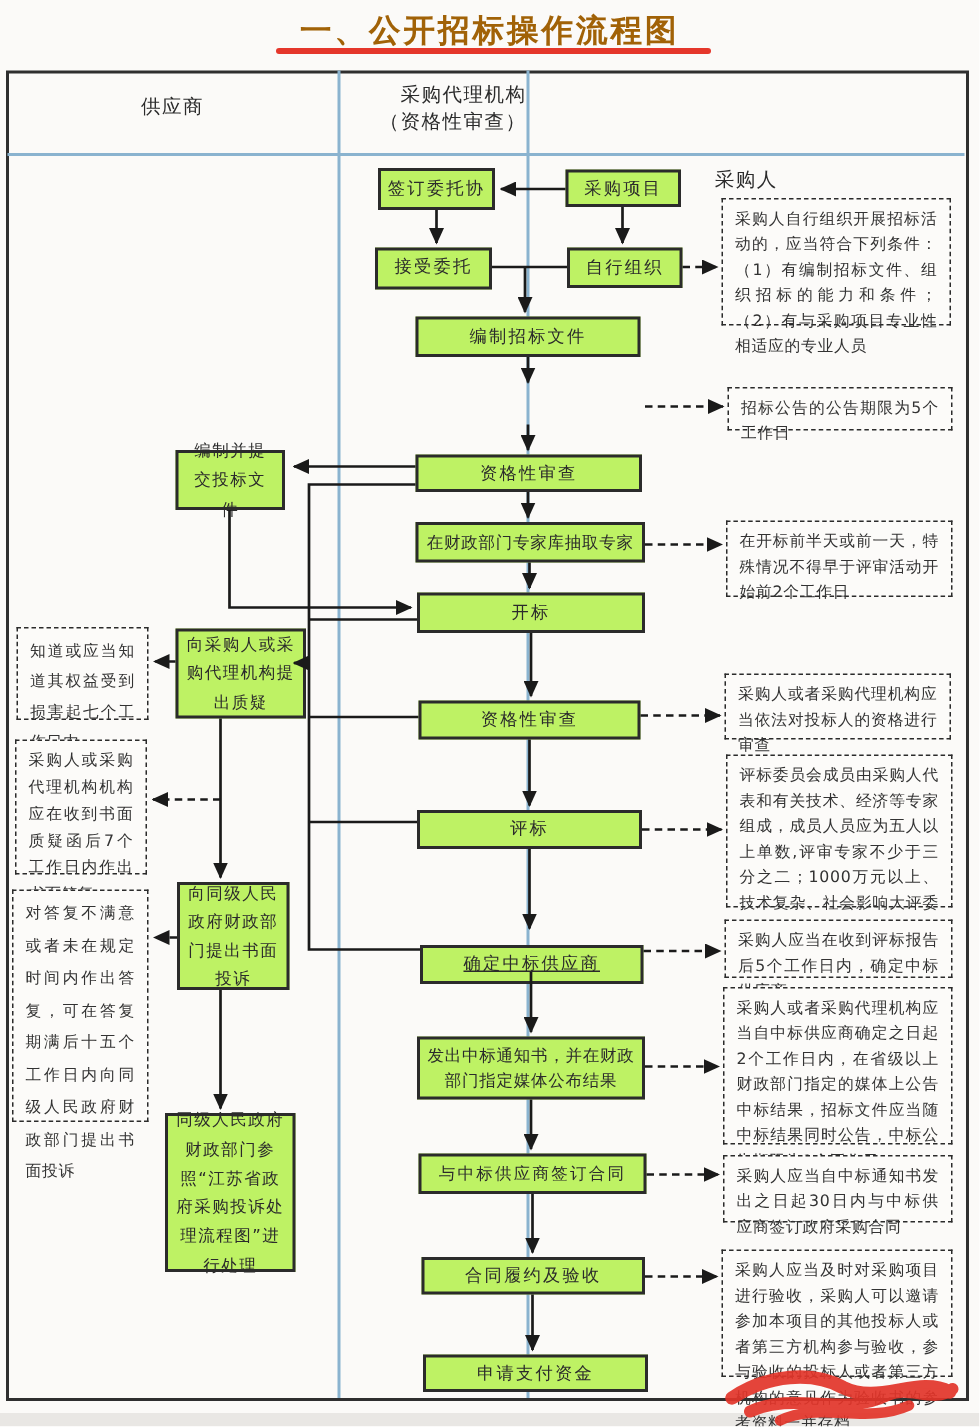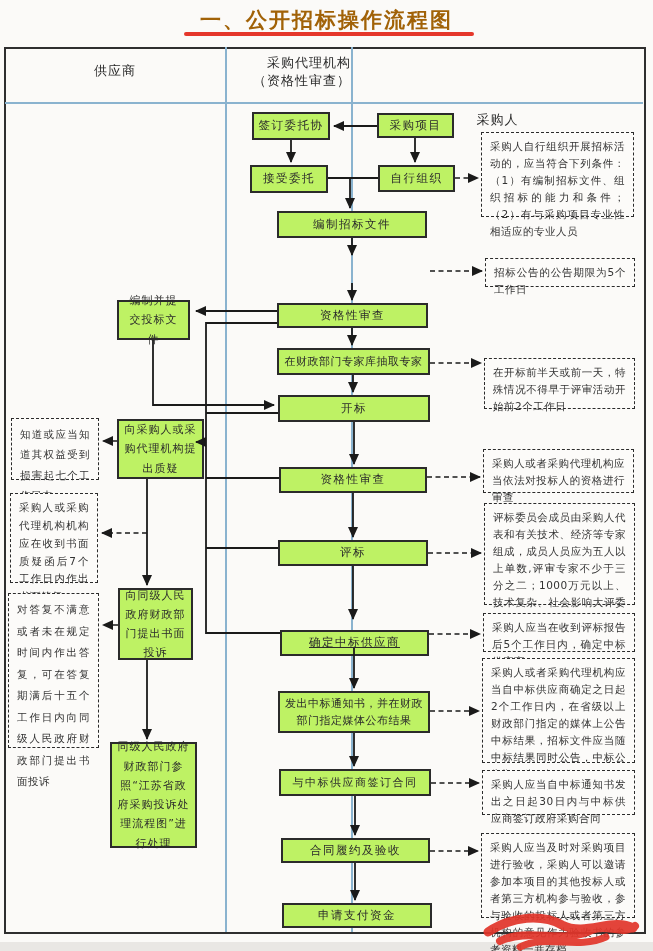--- a/index.html
+++ b/index.html
@@ -76,21 +76,21 @@
   <div class="box lbox" style="left:117px;top:419px;width:87px;height:60px;">向采购人或采购代理机构提出质疑</div>
   <div class="box lbox" style="left:118px;top:588px;width:75px;height:72px;">向同级人民政府财政部门提出书面投诉</div>
   <div class="box lbox" style="left:110px;top:742px;width:87px;height:106px;">同级人民政府财政部门参照“江苏省政府采购投诉处理流程图”进行处理</div>
 
   <div class="note note-l1" style="left:11px;top:418px;width:88px;height:62px;">知道或应当知道其权益受到损害起七个工作日内</div>
   <div class="note note-l2" style="left:10px;top:493px;width:88px;height:90px;">采购人或采购代理机构机构应在收到书面质疑函后7个工作日内作出书面答复</div>
   <div class="note note-l3" style="left:8px;top:593px;width:91px;height:155px;">对答复不满意或者未在规定时间内作出答复，可在答复期满后十五个工作日内向同级人民政府财政部门提出书面投诉</div>
 
   <div class="note" style="left:481px;top:132px;width:153px;height:85px;">采购人自行组织开展招标活动的，应当符合下列条件：（1）有编制招标文件、组织招标的能力和条件；（2）有与采购项目专业性相适应的专业人员</div>
   <div class="note" style="left:485px;top:258px;width:150px;height:29px;">招标公告的公告期限为5个工作日</div>
-  <div class="note" style="left:484px;top:347px;width:151px;height:51px;margin-top:11px;">在开标前半天或前一天，特殊情况不得早于评审活动开始前2个工作日</div>
+  <div class="note" style="left:484px;top:347px;width:151px;height:51px;">在开标前半天或前一天，特殊情况不得早于评审活动开始前2个工作日</div>
   <div class="note" style="left:483px;top:449px;width:151px;height:44px;">采购人或者采购代理机构应当依法对投标人的资格进行审查</div>
   <div class="note" style="left:484px;top:503px;width:151px;height:102px;">评标委员会成员由采购人代表和有关技术、经济等专家组成，成员人员应为五人以上单数,评审专家不少于三分之二；1000万元以上、技术复杂、社会影响大评委会组成人数应为7人以上单数</div>
   <div class="note" style="left:483px;top:613px;width:152px;height:39px;">采购人应当在收到评标报告后5个工作日内，确定中标供应商</div>
   <div class="note" style="left:482px;top:658px;width:153px;height:105px;">采购人或者采购代理机构应当自中标供应商确定之日起2个工作日内，在省级以上财政部门指定的媒体上公告中标结果，招标文件应当随中标结果同时公告，中标公告期限为1个工作日</div>
   <div class="note" style="left:482px;top:770px;width:153px;height:45px;">采购人应当自中标通知书发出之日起30日内与中标供应商签订政府采购合同</div>
   <div class="note" style="left:481px;top:833px;width:154px;height:85px;">采购人应当及时对采购项目进行验收，采购人可以邀请参加本项目的其他投标人或者第三方机构参与验收，参与验收的投标人或者第三方机构的意见作为验收书的参考资料一并存档</div>
 
   <svg class="wires" width="653" height="951" viewBox="0 0 653 951">
     <defs>
       <marker id="ah" markerUnits="userSpaceOnUse" markerWidth="11" markerHeight="10" refX="10" refY="5" orient="auto">

